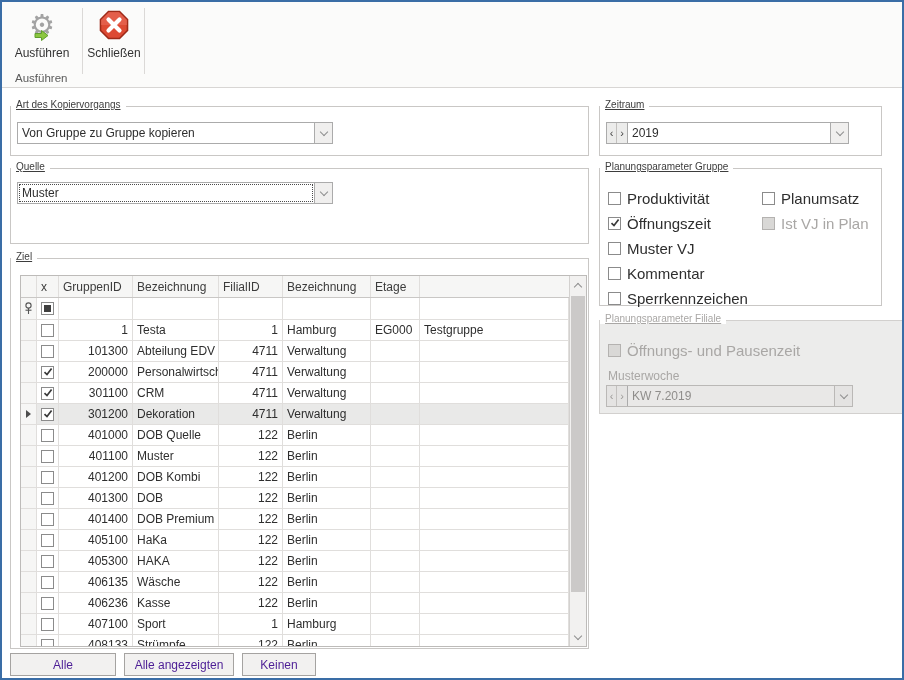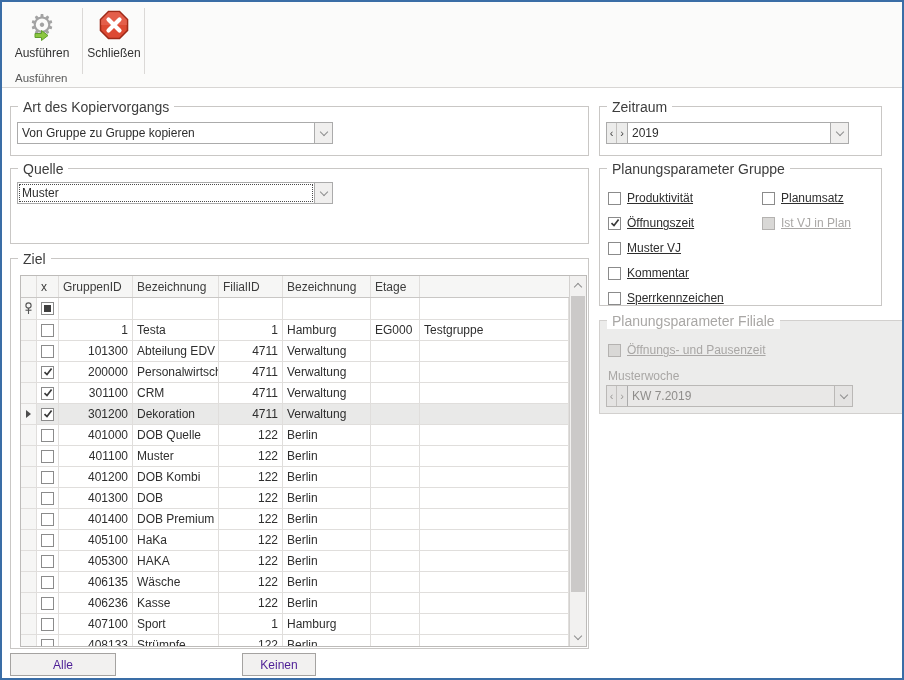--- a/index.html
+++ b/index.html
@@ -11,21 +11,21 @@
   .tbtn { position:absolute; top:4px; height:66px; display:flex; flex-direction:column; align-items:center; justify-content:flex-start; cursor:default; }
   .tbtn .ic { height:38px; display:flex; align-items:center; justify-content:center; position:relative; }
   .tbtn .lb { font-size:12px; color:#333; margin-top:2px; }
   .gear { font-family:"DejaVu Sans",sans-serif; font-size:29px; line-height:30px; color:#a3a3a3; }
   .gear-arrow { position:absolute; right:6px; bottom:2px; }
   .sep { position:absolute; top:6px; height:66px; width:1px; background:#dbd9d7; }
   .ribbon-caption { position:absolute; left:13px; top:70px; font-size:11.5px; color:#5a5a5a; }
 
   
   .grp { position:absolute; border:1px solid #c9c7c5; background:#fff; }
-  .grp > .glab { position:absolute; top:-8px; left:7px; background:#fff; padding:0 5px; font-size:14px; color:#3d3d3d; }
+  .grp > .glab { position:absolute; top:-8px; left:0; background:#fff; padding:0 5px; font-size:10px; color:#3d3d3d;text-decoration:underline; }
   .grp.disabled { background:#ececeb; border-color:#d2d0ce; }
   .grp.disabled > .glab { color:#a9a7a5; }
 
   
   .combo { position:absolute; height:22px; background:#fff; border:1px solid #ababab; display:flex; align-items:stretch; }
   .combo .txt { flex:1; font-size:12px; line-height:20px; padding:0 4px; white-space:nowrap; overflow:hidden; }
   .combo .dbtn { width:18px; border-left:1px solid #ababab; background:#f0efee; display:flex; align-items:center; justify-content:center; }
   .combo.focus .txt { outline:1px dotted #4a4a4a; outline-offset:-2px; }
   .combo.dis { background:#e9e8e7; border-color:#bab8b6; }
   .combo.dis .txt { color:#8f8d8b; }
@@ -37,21 +37,21 @@
   .chev { display:inline-block; width:6px; height:6px; border-right:1.6px solid #8f8f8f; border-bottom:1.6px solid #8f8f8f; }
   .chev.down { transform:rotate(45deg); margin-top:-3px; }
   .chev.up { transform:rotate(-135deg); margin-top:3px; }
 
   
   .cb { width:13px; height:13px; min-width:13px; border:1px solid #8b8b8b; background:#fff; display:inline-flex; align-items:center; justify-content:center; }
   .cb.dis { background:#d9d8d6; border-color:#b4b2b0; }
   .cb .sq { width:7px; height:7px; background:#3f3f3f; }
   .ck { width:10px; height:10px; }
   .pitem { display:flex; align-items:center; height:14px; margin-bottom:11px; }
-  .plab { font-size:12px; margin-left:6px; white-space:nowrap;text-decoration:underline; }
+  .plab { font-size:15px; margin-left:6px; white-space:nowrap; }
   .dlab { color:#a9a7a5; }
   .pcol { position:absolute; top:22px; }
 
   
   .grid { position:absolute; left:9px; top:16px; width:567px; height:372px; border:1px solid #bdbbb9; background:#fff; overflow:hidden; }
   .gbody { position:absolute; left:0; top:0; right:17px; bottom:0; overflow:hidden; }
   .grow { display:flex; height:21px; border-bottom:1px solid #e0dedc; background:#fff; }
   .grow.ghead { height:22px; background:#f6f6f5; border-bottom:1px solid #c9c7c5; }
   .grow.gfilter { height:22px; }
   .grow.sel { background:#e9e9e8; }
@@ -442,15 +442,16 @@
           </div>
         <div class="sthumb"></div>
         <div class="sbtn" style="bottom:0;">
             <span class="chev down"></span>
           </div>
       </div>
     </div>
   </div>
 
   <div class="btn" style="left:8px;width:106px;">Alle</div>
+  <div class="btn" style="left:122px;width:110px;">Alle angezeigten</div>
   <div class="btn" style="left:240px;width:74px;">Keinen</div>
 
 </div>
 
 </body></html>

